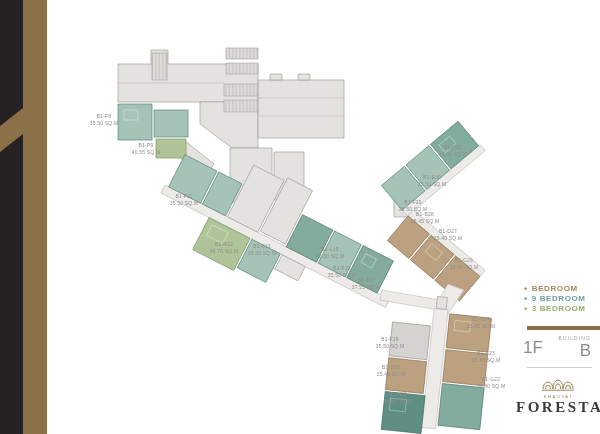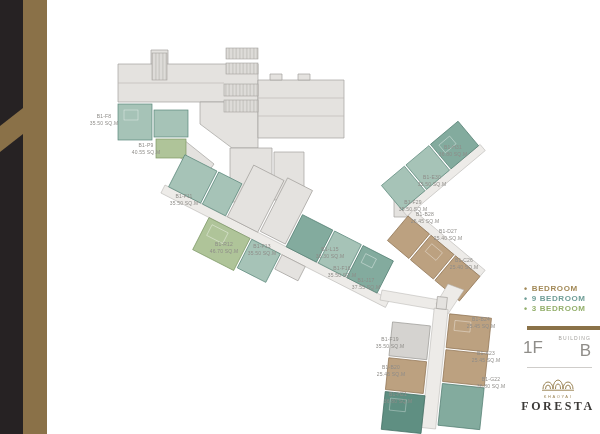--- a/index.html
+++ b/index.html
@@ -31,21 +31,21 @@
   .floor-row{position:absolute;left:7px;top:334px;width:76px;}
   .building-caption{position:absolute;right:8px;top:1px;font-size:5px;
       letter-spacing:1.1px;color:#A3A19D;}
   .floor-label{position:absolute;left:0;top:4px;font-size:17px;color:#8F8D89;}
   .building-label{position:absolute;right:8px;top:7px;font-size:17px;color:#8F8D89;}
   .divider{position:absolute;left:11px;top:367px;width:65px;height:1px;background:#CFCDCA;}
   .ornament{position:absolute;left:26px;top:375px;}
   .brand-location{position:absolute;left:0;top:394px;width:84px;text-align:center;
       font-size:4px;letter-spacing:1.6px;color:#8F8D85;}
   .brand-name{position:absolute;left:0;top:399px;width:84px;text-align:center;
-      font-family:"Liberation Serif",serif;font-size:12px;letter-spacing:2.5px;
+      font-family:"Liberation Serif",serif;font-size:15px;letter-spacing:2.5px;
       color:#3C3A38;font-weight:bold;}
 </style>
 </head>
 <body>
 
 <div class="stage">
 
   <div class="band">
     <svg width="48" height="434" viewBox="0 0 48 434">
       <rect id="band-black" x="0" y="0" width="23" height="434" fill="#262223"></rect>

